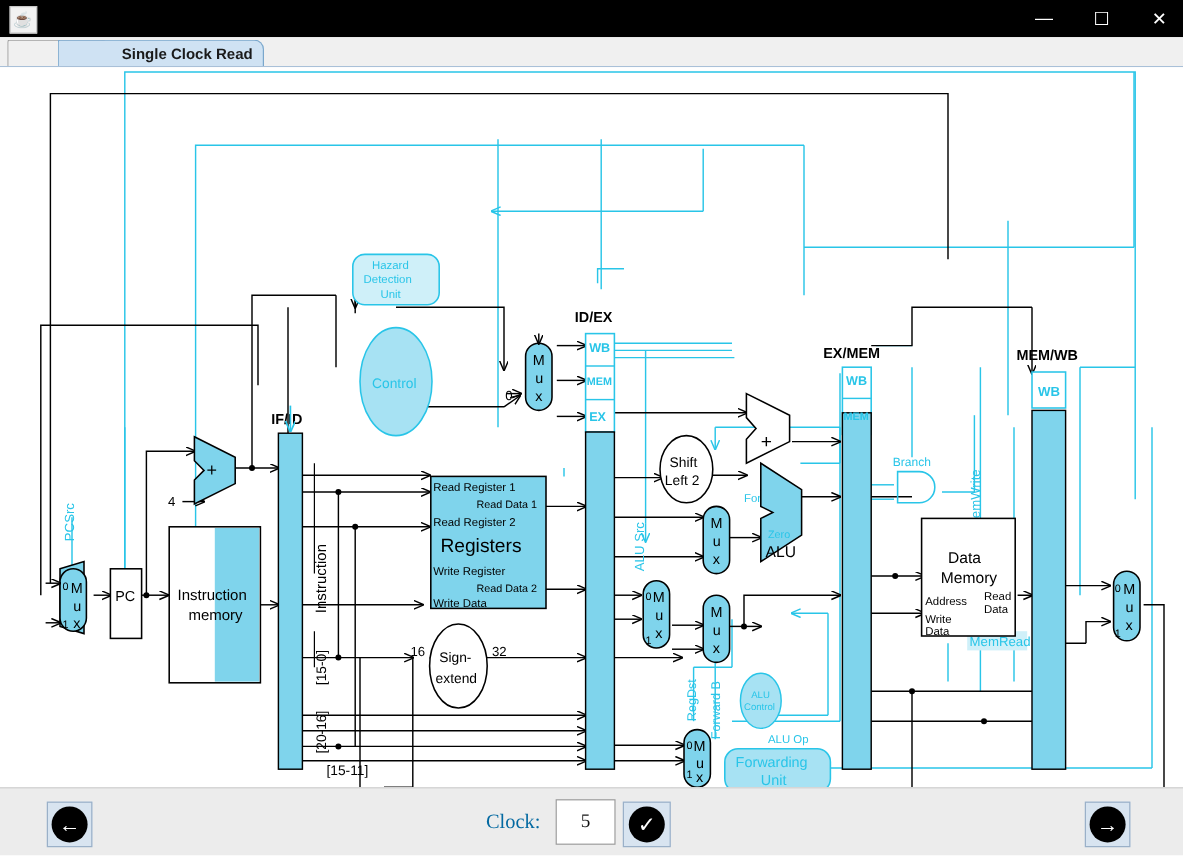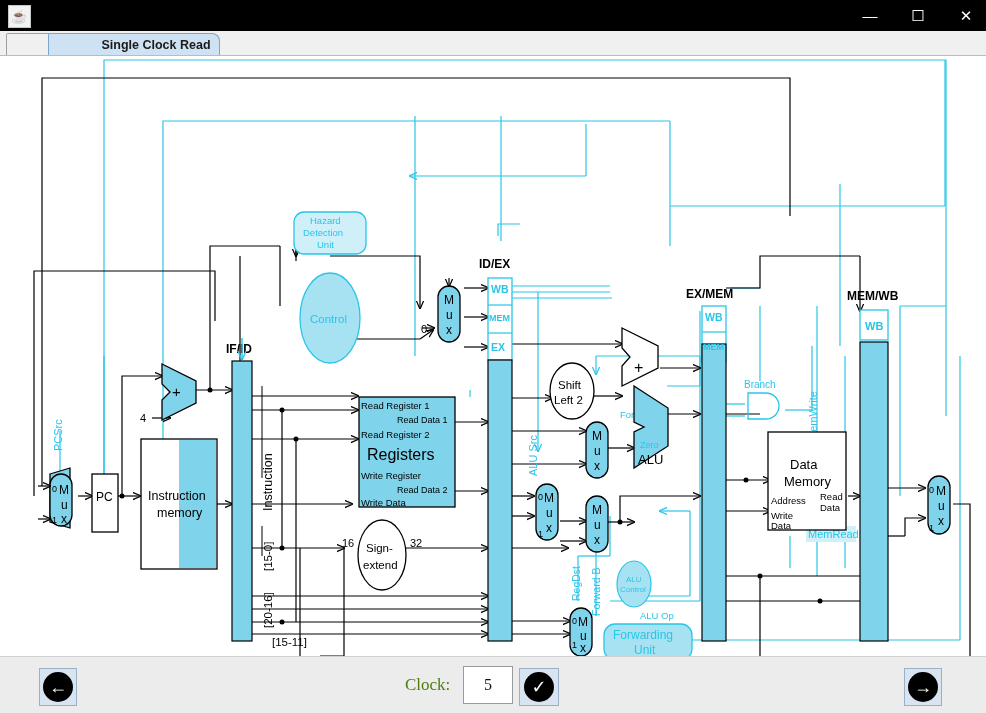--- a/index.html
+++ b/index.html
@@ -78,21 +78,21 @@
   #btn-ok   { left: 519px; top: 11px; width: 38px; height: 36px;
               background: #d8e4f0; border: 1px solid #9ab0c8;
               position: absolute; display:flex; align-items:center; justify-content:center;}
   .circ {
     width: 30px; height: 30px; border-radius: 50%; background: #000;
     display: flex; align-items: center; justify-content: center;
     color: #fff; font-size: 18px; line-height: 1;
   }
   #clock-label {
     position: absolute; left: 405px; top: 18px;
-    font-family: "Liberation Serif", serif; font-size: 17px; color: #4d7c0f;
+    font-family: "Liberation Serif", serif; font-size: 17px; color: #0369a1;
   }
   #clock-input {
     position: absolute; left: 463px; top: 666px; width: 48px; height: 36px;
     background: #ffffff; border: 1px solid #9a9a9a;
     display: flex; align-items: center; justify-content: center;
     font-family: "Liberation Serif", serif; font-size: 16px; color: #111;
   }
   
   .tblk { font-family: "Liberation Sans", sans-serif; fill:#000; }
   .tcy  { font-family: "Liberation Sans", sans-serif; fill:#29c5e8; }

